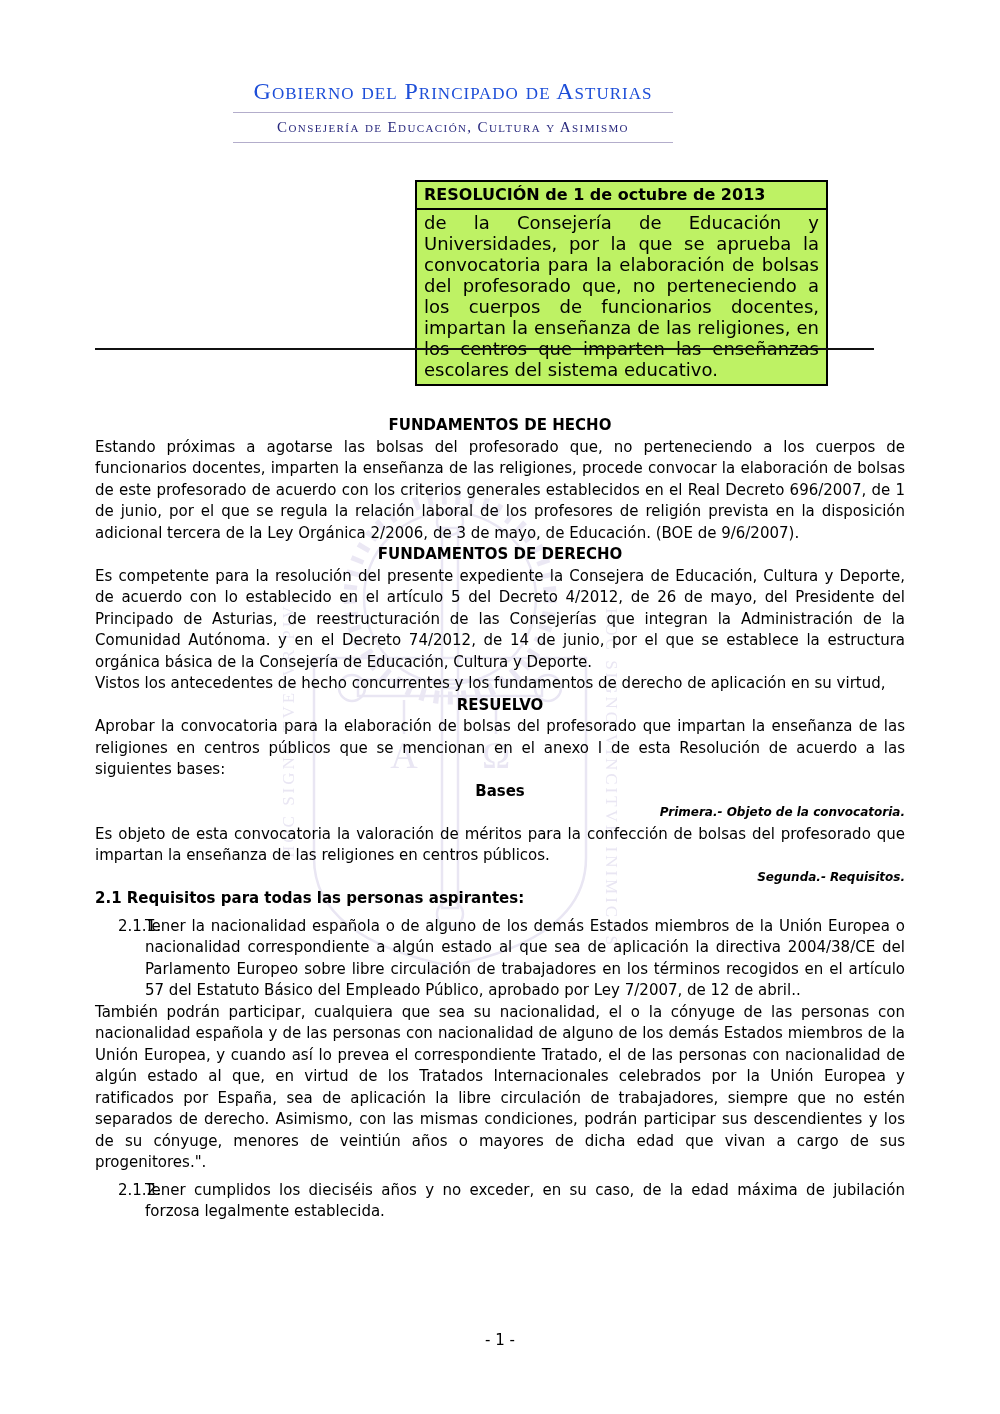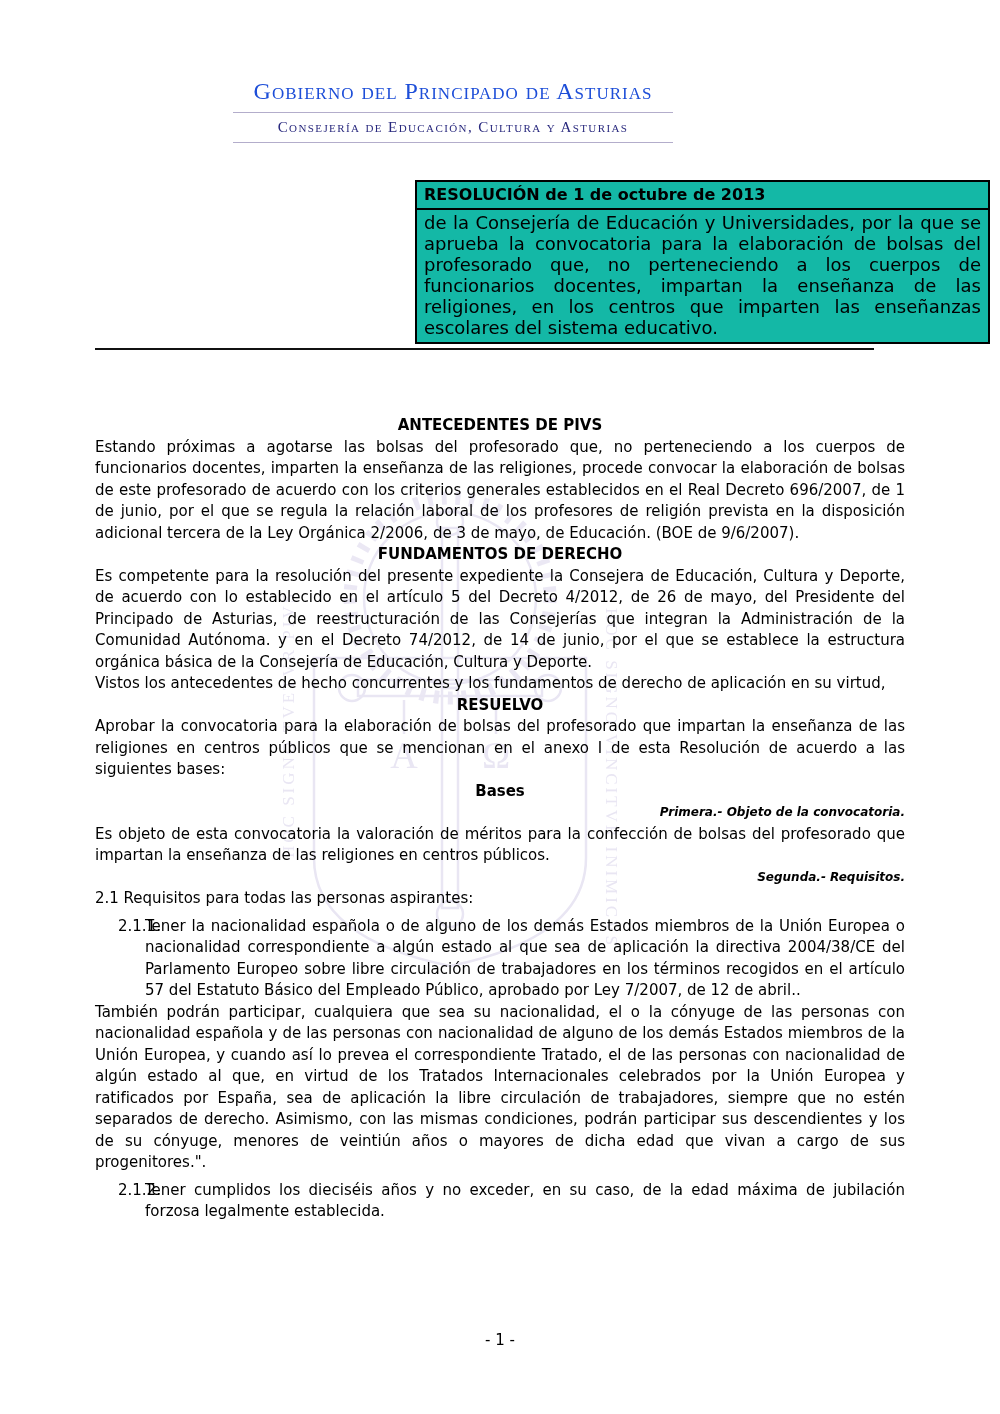--- a/index.html
+++ b/index.html
@@ -44,24 +44,24 @@
     font-family:"Liberation Serif", serif;
     font-variant:small-caps;
     font-size:15px;
     letter-spacing:1.4px;
     color:#29297e;
     white-space:nowrap;
   }
 
   
   .res-box {
-    position:absolute; left:415px; top:180px; width:575px;
+    position:absolute; left:415px; top:180px; width:413px;
     border:2px solid #000;
     box-sizing:border-box;
-    background:#14b8a6;
+    background:#bef264;
   }
   .res-title {
     font-size:16px; font-weight:bold;
     padding:3px 7px 4px;
     border-bottom:2px solid #000;
   }
   .res-body {
     font-size:18px; line-height:21px;
     text-align:justify;
     padding:2px 7px 4px;
@@ -86,21 +86,21 @@
   .hc-fundamentos { margin:11px 0 7px; }
   .hc-resuelvo   { margin:4px 0 8px; }
   .hc-bases      { margin:9px 0 9px; }
   .p-vistos   { margin-top:10px; text-align:left; }
   .p-aprobar  { margin-top:0; }
   .sub-head {
     font-weight:bold; font-style:italic; font-size:12px;
     text-align:right; margin:0 0 7px;
   }
   .sub-segunda { margin:13px 0 7px; }
-  .p-req-intro { margin:0 0 6px; text-align:left; }
+  .p-req-intro { margin:0 0 6px; text-align:left;font-weight:bold; }
   .numbered {
     position:relative;
     padding-left:50px;
     margin-top:6px;
   }
   .numbered .num {
     position:absolute; left:23px; top:0;
   }
   .p-indent { margin:8px 0 0 50px; }
   .n-212 { margin-top:6px; }
@@ -138,34 +138,34 @@
       <text x="136" y="330" font-size="38" text-anchor="middle">Α</text>
       <text x="228" y="330" font-size="38" text-anchor="middle">Ω</text>
       <text x="26" y="420" font-size="17" letter-spacing="3" transform="rotate(-90 26 420)">HOC SIGNO TVETVR PIVS</text>
       <text x="338" y="170" font-size="17" letter-spacing="3" transform="rotate(90 338 170)">HOC SIGNO VINCITVR INIMICVS</text>
     </g>
   </svg>
 
   <div class="letterhead">
     <div class="gov-title">Gobierno del Principado de Asturias</div>
     <div class="dept-band">
-      <div class="dept-title">Consejería de Educación, Cultura y Asturias</div>
+      <div class="dept-title">Consejería de Educación, Cultura y Asimismo</div>
     </div>
   </div>
 
   <div class="res-box">
     <div class="res-title">RESOLUCIÓN de 1 de octubre de 2013</div>
     <div class="res-body">de la Consejería de Educación y Universidades, por la que se aprueba la convocatoria para la elaboración de bolsas del profesorado que, no perteneciendo a los cuerpos de funcionarios docentes, impartan la enseñanza de las religiones, en los centros que imparten las enseñanzas escolares del sistema educativo.</div>
   </div>
 
   <div class="main-rule"></div>
 
   <div class="content">
 
-    <p class="h-center">ANTECEDENTES DE PIVS</p>
+    <p class="h-center">FUNDAMENTOS DE HECHO</p>
     <p>Estando próximas a agotarse las bolsas del profesorado que, no perteneciendo a los cuerpos de funcionarios docentes, imparten la enseñanza de las religiones, procede convocar la elaboración de bolsas de este profesorado de acuerdo con los criterios generales establecidos en el Real Decreto 696/2007, de 1 de junio, por el que se regula la relación laboral de los profesores de religión prevista en la disposición adicional tercera de la Ley Orgánica 2/2006, de 3 de mayo, de Educación. (BOE de 9/6/2007).</p>
 
     <p class="h-center hc-fundamentos">FUNDAMENTOS DE DERECHO</p>
     <p>Es competente para la resolución del presente expediente la Consejera de Educación, Cultura y Deporte, de acuerdo con lo establecido en el artículo 5 del Decreto 4/2012, de 26 de mayo, del Presidente del Principado de Asturias, de reestructuración de las Consejerías que integran la Administración de la Comunidad Autónoma. y en el Decreto 74/2012, de 14 de junio, por el que se establece la estructura orgánica básica de la Consejería de Educación, Cultura y Deporte.</p>
     <p class="p-vistos">Vistos los antecedentes de hecho concurrentes y los fundamentos de derecho de aplicación en su virtud,</p>
 
     <p class="h-center hc-resuelvo">RESUELVO</p>
     <p class="p-aprobar">Aprobar la convocatoria para la elaboración de bolsas del profesorado que impartan la enseñanza de las religiones en centros públicos que se mencionan en el anexo I de esta Resolución de acuerdo a las siguientes bases:</p>
 
     <p class="h-center hc-bases">Bases</p>

